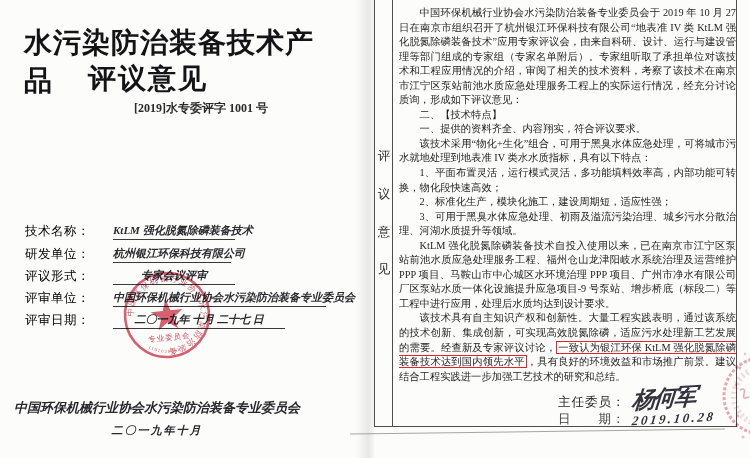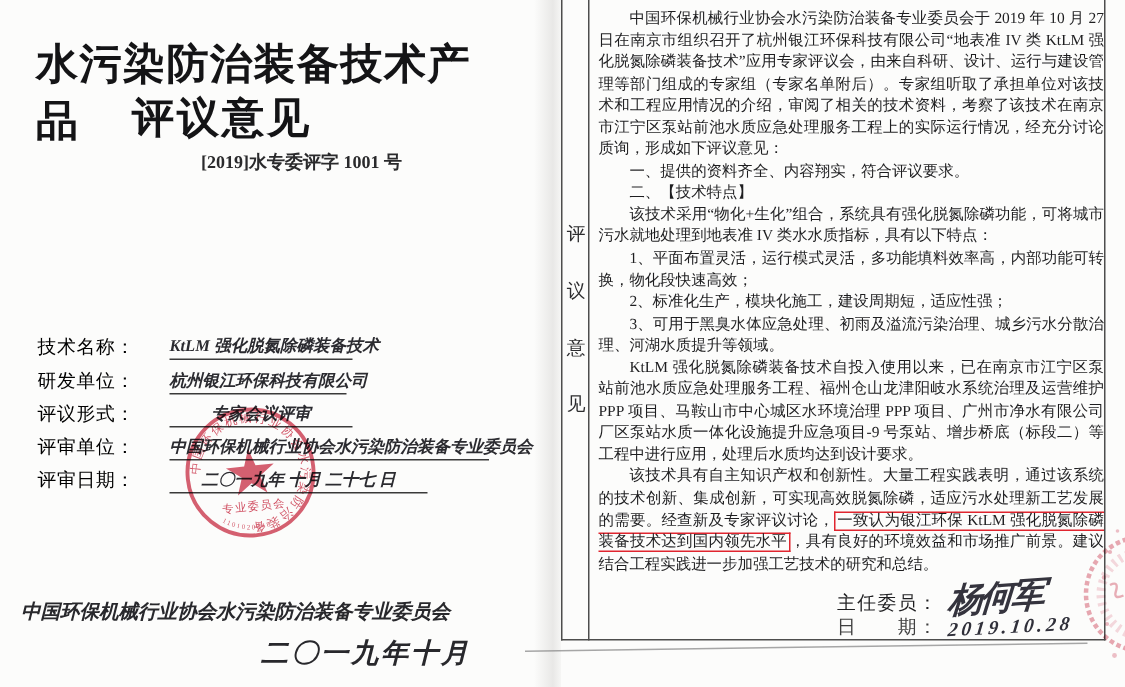--- a/index.html
+++ b/index.html
@@ -17,22 +17,22 @@
     font-size:12px;font-weight:bold;color:#2a2a2c;}
   .lp-field{position:absolute;left:25px;height:20px;white-space:nowrap;}
   .lp-field .lbl{display:inline-block;font-size:12.5px;letter-spacing:0.5px;color:#000000;vertical-align:bottom;}
   .lp-field .val{display:inline-block;margin-left:23px;text-align:center;
     font-size:11px;font-style:italic;font-weight:bold;color:#2b2b30;
     border-bottom:1px solid #3a3a3a;padding-bottom:1px;vertical-align:bottom;}
   .f0{top:222px}.f1{top:245px}.f2{top:267px}.f3{top:289px}.f4{top:311px}
   .w-sm{width:122px}.w-md{width:118px}.w-lg{width:213px}.w-xl{width:172px}
   .lp-footer-org{position:absolute;left:0;top:399px;width:314px;text-align:center;
     font-size:13px;font-style:italic;font-weight:bold;color:#28282c;}
-  .lp-footer-date{position:absolute;left:0;top:423px;width:314px;text-align:right;
-    font-size:18px;font-style:italic;font-weight:bold;color:#28282c;letter-spacing:2px;}
+  .lp-footer-date{position:absolute;left:0;top:423px;width:314px;text-align:center;
+    font-size:11px;font-style:italic;font-weight:bold;color:#28282c;letter-spacing:2px;}
   .lp-stamp{position:absolute;left:118px;top:266px;width:98px;height:98px;
     mix-blend-mode:multiply;opacity:.92;transform:rotate(-6deg);}
   
   .gutter{position:absolute;left:356px;top:0;width:18px;height:458px;
     background:linear-gradient(90deg,rgba(0,0,0,0) 0%,rgba(60,55,50,.10) 70%,rgba(60,55,50,.03) 100%);}
   
   .rp-bl{position:absolute;left:374px;top:0;width:1px;height:427px;background:#4d4d4d;}
   .rp-il{position:absolute;left:392px;top:0;width:1px;height:427px;background:#4d4d4d;}
   .rp-rl{position:absolute;left:736px;top:0;width:1px;height:427px;background:#4d4d4d;}
   .rp-bb{position:absolute;left:374px;top:426px;width:363px;height:1px;background:#4d4d4d;}
@@ -108,23 +108,23 @@
   <div class="rp-bb"></div>
   <div class="rp-bb2"></div>
 
   <div class="rp-margin-char m0">评</div>
   <div class="rp-margin-char m1">议</div>
   <div class="rp-margin-char m2">意</div>
   <div class="rp-margin-char m3">见</div>
 
   <div class="rp-content">
     <p>中国环保机械行业协会水污染防治装备专业委员会于 2019 年 10 月 27 日在南京市组织召开了杭州银江环保科技有限公司“地表准 IV 类 KtLM 强化脱氮除磷装备技术”应用专家评议会，由来自科研、设计、运行与建设管理等部门组成的专家组（专家名单附后）。专家组听取了承担单位对该技术和工程应用情况的介绍，审阅了相关的技术资料，考察了该技术在南京市江宁区泵站前池水质应急处理服务工程上的实际运行情况，经充分讨论质询，形成如下评议意见：</p>
+    <p>二、【技术特点】</p>
     <p>一、提供的资料齐全、内容翔实，符合评议要求。</p>
-    <p>二、【技术特点】</p>
-    <p>该技术采用“物化+生化”组合，系统具有强化脱氮除磷功能，可将城市污水就地处理到地表准 IV 类水水质指标，具有以下特点：</p>
+    <p>该技术采用“物化+生化”组合，可用于黑臭水体应急处理，可将城市污水就地处理到地表准 IV 类水水质指标，具有以下特点：</p>
     <p>1、平面布置灵活，运行模式灵活，多功能填料效率高，内部功能可转换，物化段快速高效；</p>
     <p>2、标准化生产，模块化施工，建设周期短，适应性强；</p>
     <p>3、可用于黑臭水体应急处理、初雨及溢流污染治理、城乡污水分散治理、河湖水质提升等领域。</p>
     <p>KtLM 强化脱氮除磷装备技术自投入使用以来，已在南京市江宁区泵站前池水质应急处理服务工程、福州仓山龙津阳岐水系统治理及运营维护 PPP 项目、马鞍山市中心城区水环境治理 PPP 项目、广州市净水有限公司厂区泵站水质一体化设施提升应急项目-9 号泵站、增步桥底（标段二）等工程中进行应用，处理后水质均达到设计要求。</p>
     <p><span>该技术具有自主知识产权和创新性。大量工程实践表明，通过该系统的技术创新、集成创新，可实现高效脱氮除磷，适应污水处理新工艺发展的需要。经查新及专家评议讨论，</span><span class="hl-box">一致认为银江环保 KtLM 强化脱氮除磷装备技术达到国内领先水平</span><span>，具有良好的环境效益和市场推广前景。建议结合工程实践进一步加强工艺技术的研究和总结。</span></p>
   </div>
 
   <div class="rp-sig">
     <span class="sl">主任委员：</span><span class="sn">杨何军</span>
   </div>

